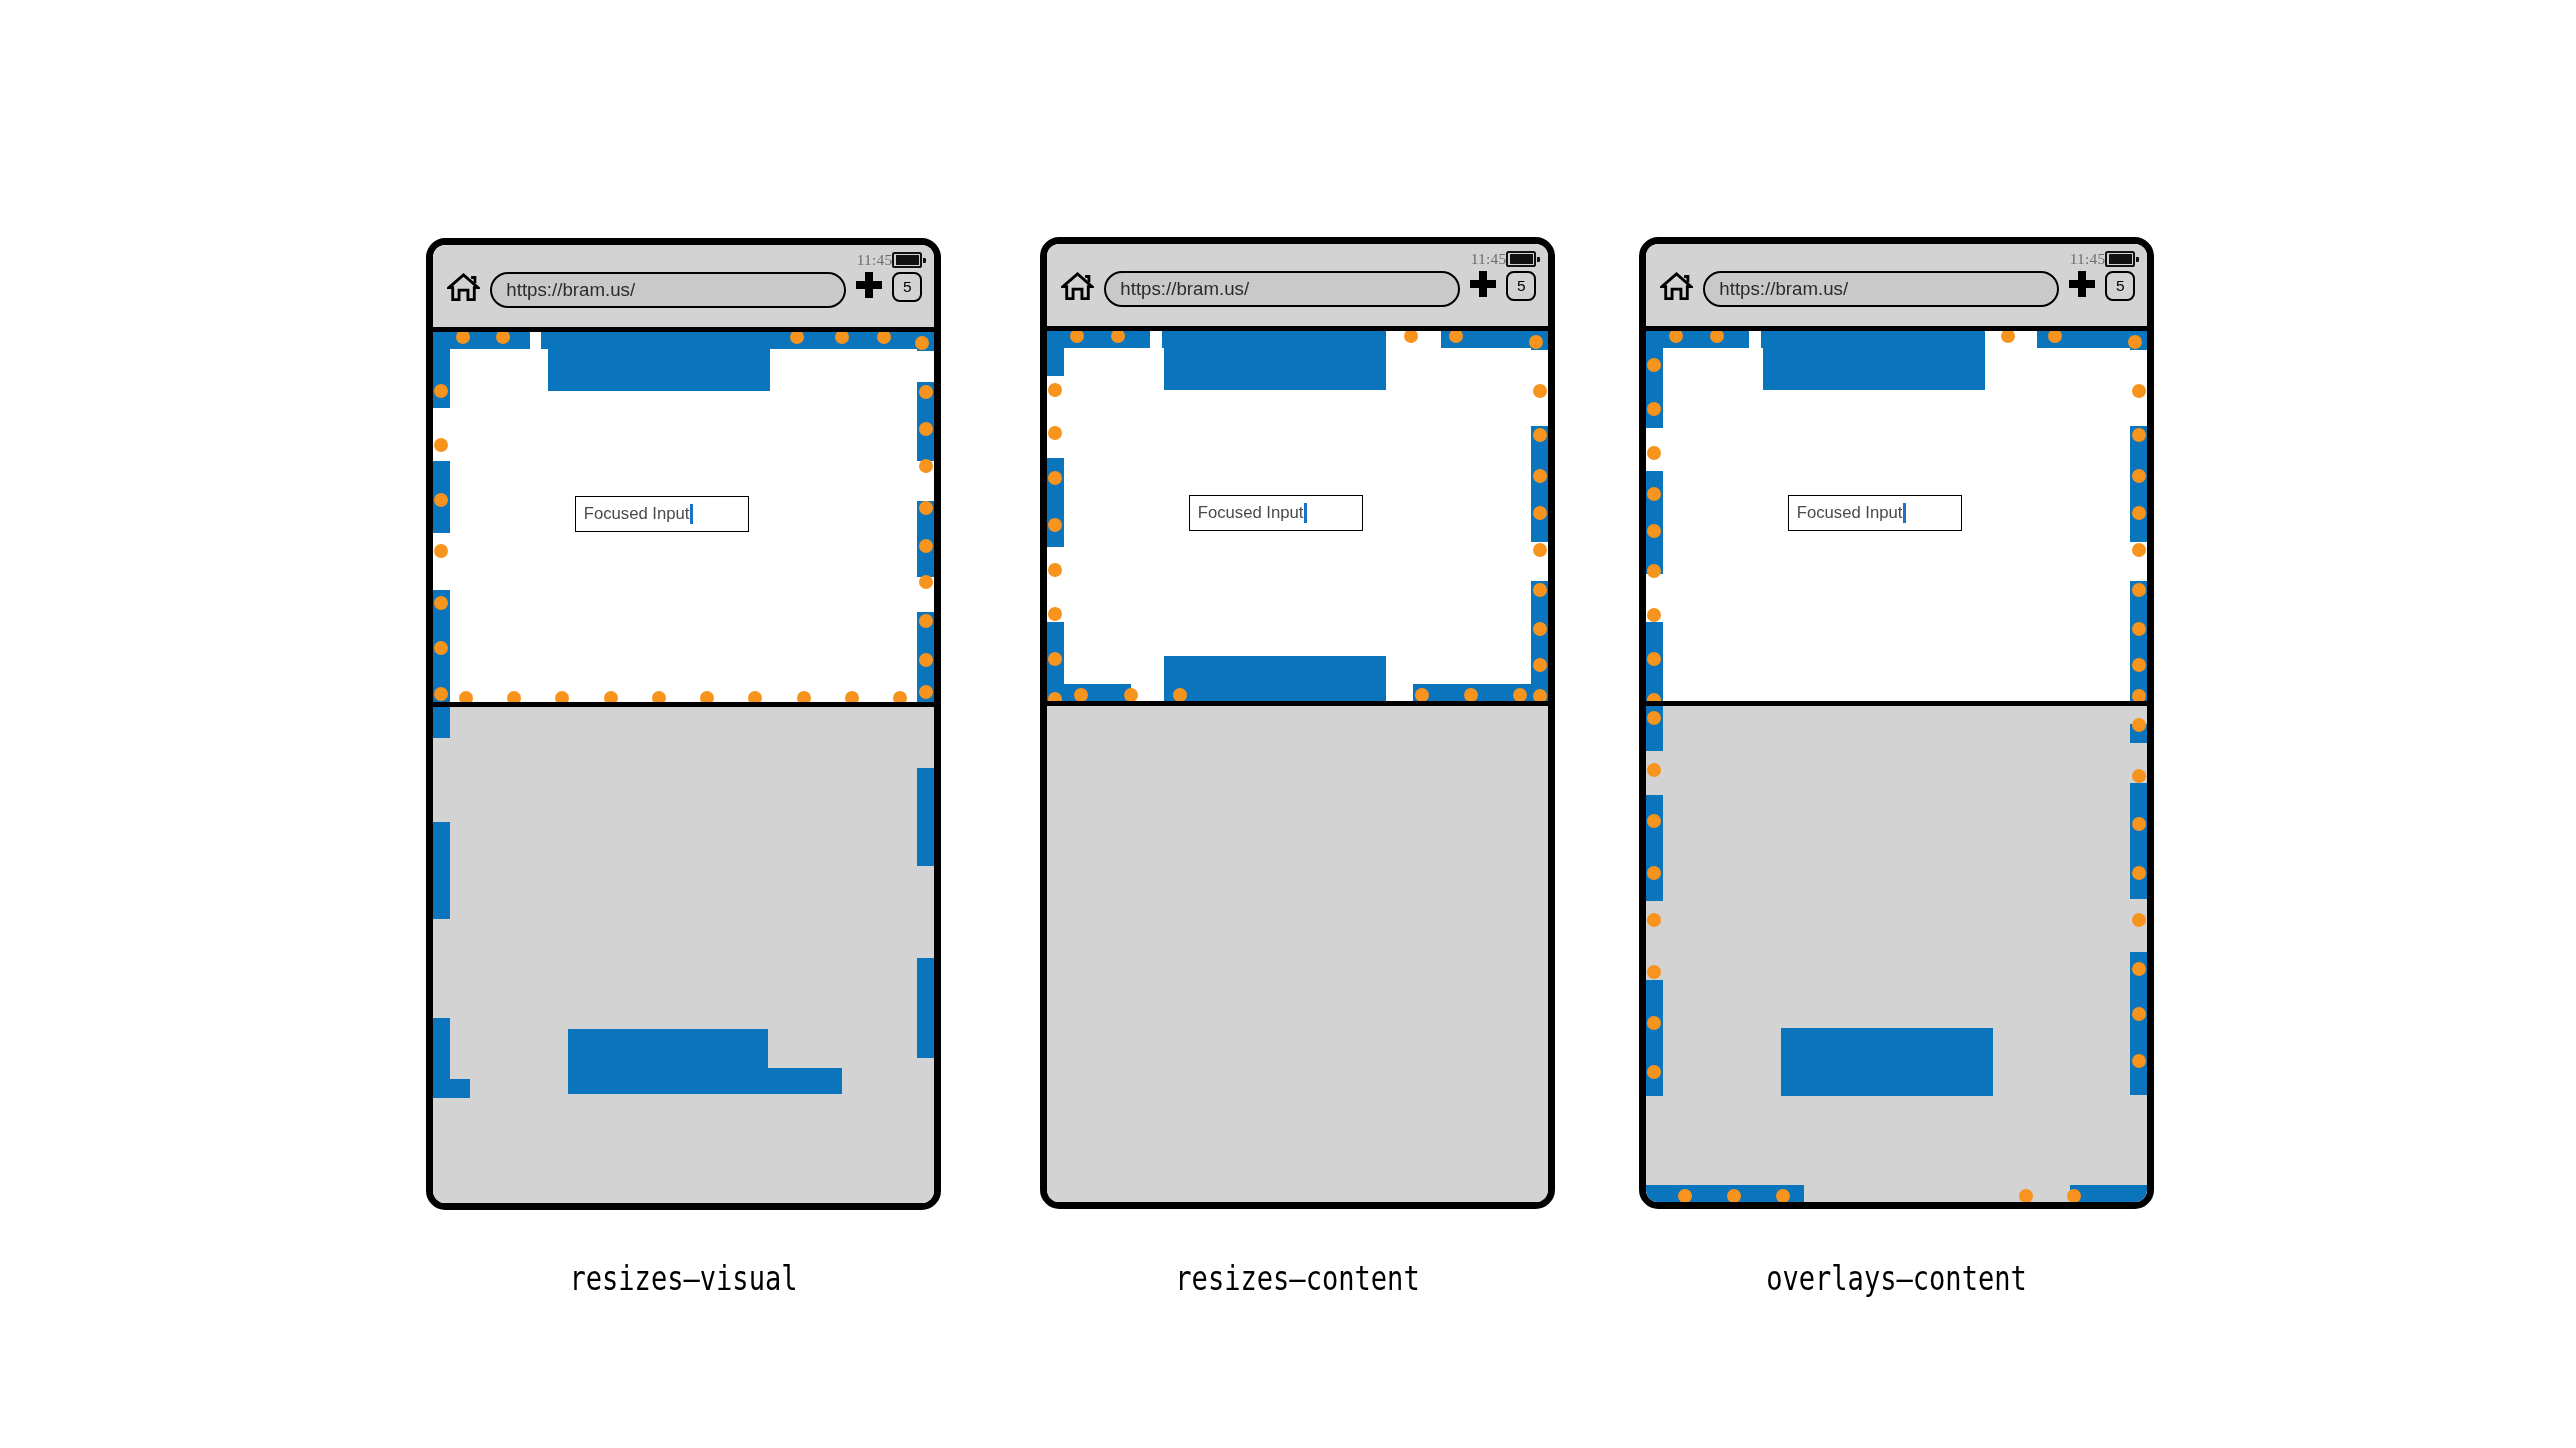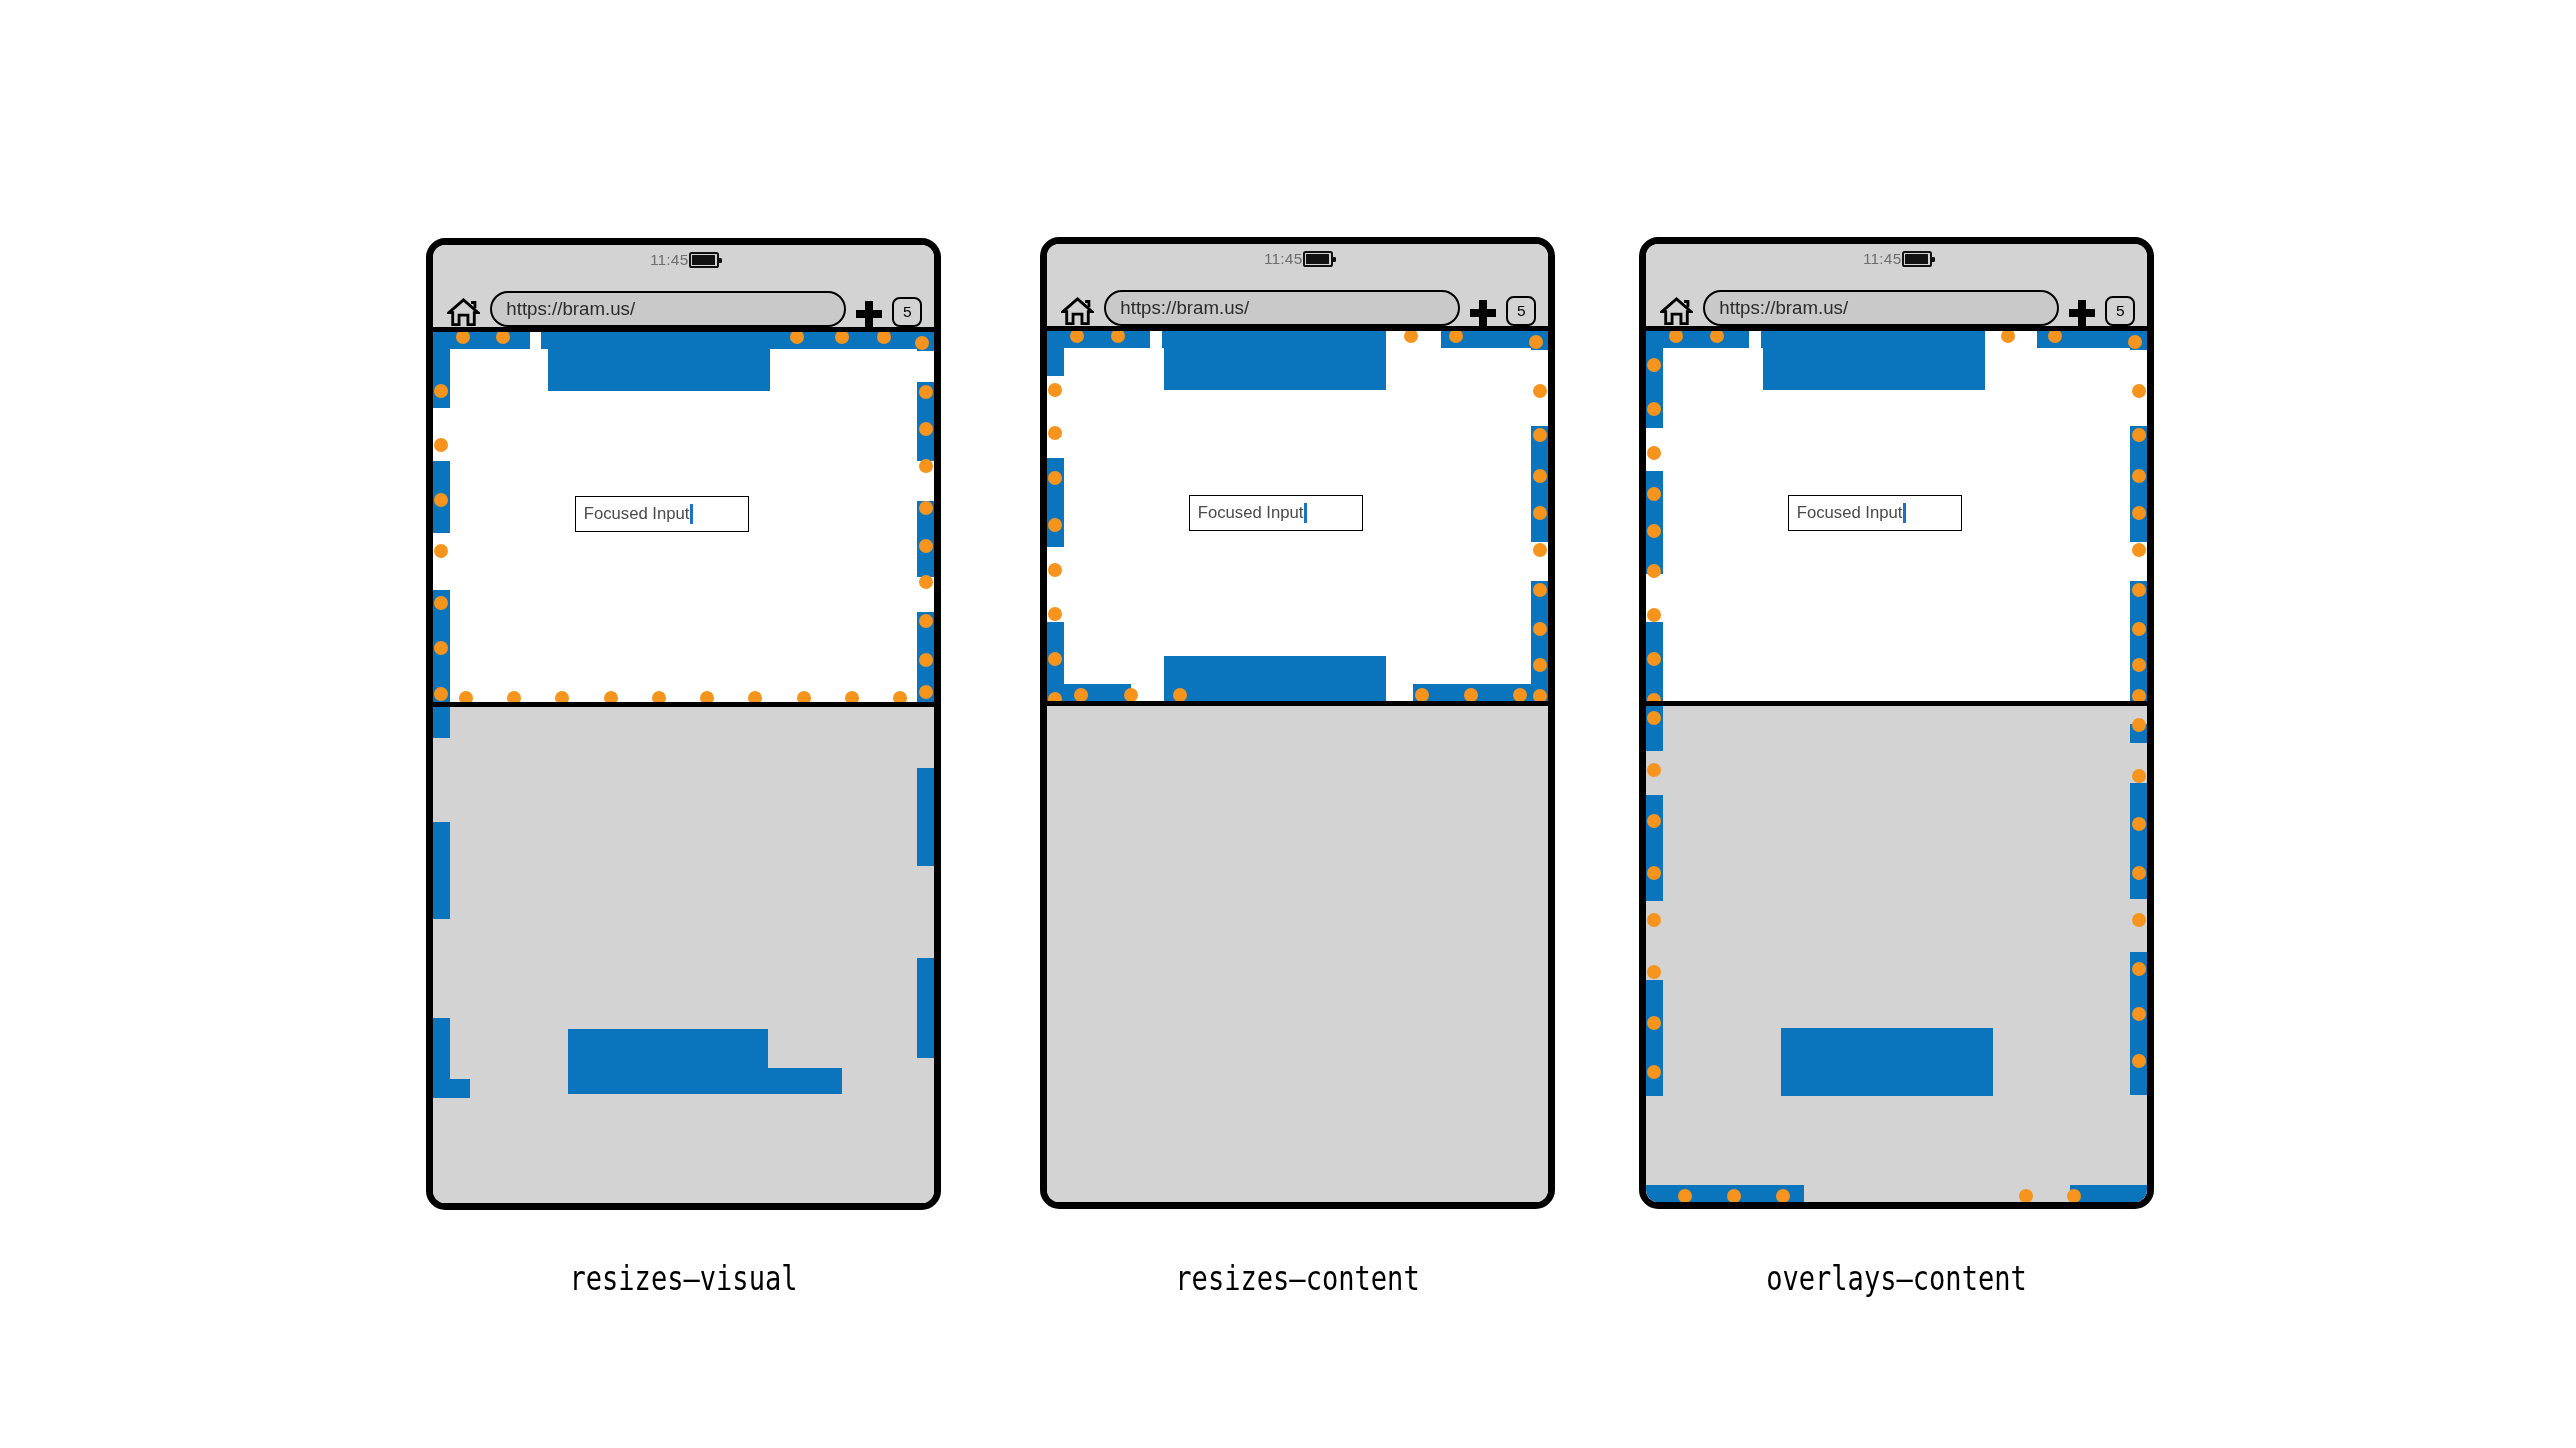--- a/index.html
+++ b/index.html
@@ -25,42 +25,43 @@
   
   .chrome{
     background:#d3d3d3;
     border-bottom:5.8px solid #000000;
     box-sizing:border-box;
     flex:0 0 auto;
     position:relative;
   }
   .statusbar{
     height:27px;
-    display:flex;align-items:center;justify-content:center;
+    display:flex;align-items:center;justify-content:flex-end;
     padding:2.6px 11.6px 0 13px;
     box-sizing:border-box;
+    font-family:Liberation Serif, serif;
   }
   .clock{font-size:15.5px;color:#6d6d6d;letter-spacing:0.2px;line-height:1;}
   .battery{
     width:30px;height:16px;border:2.6px solid #111;border-radius:2.6px;
     position:relative;box-sizing:border-box;background:#d3d3d3;
     display:flex;align-items:center;
   }
   .battery::before{
     content:"";position:absolute;left:1.3px;top:1.3px;bottom:1.3px;right:1.3px;
     background:#111;border-radius:0.6px;
   }
   .battery::after{
     content:"";position:absolute;right:-5.8px;top:3.9px;
     width:3.2px;height:5.8px;background:#111;border-radius:0 1.3px 1.3px 0;
   }
 
   .toolbar{
     height:55px;
-    display:flex;align-items:flex-end;
+    display:flex;align-items:flex-start;
     padding:0 11.6px 0 14px;
     gap:10.3px;box-sizing:border-box;
   }
   .home-icon{width:33px;height:30px;flex:0 0 auto;}
   .urlbar{
     flex:1 1 auto;height:36px;
     background:#c9c9c9;
     border:2.6px solid #000000;
     border-radius:19.3px;
     display:flex;align-items:center;

